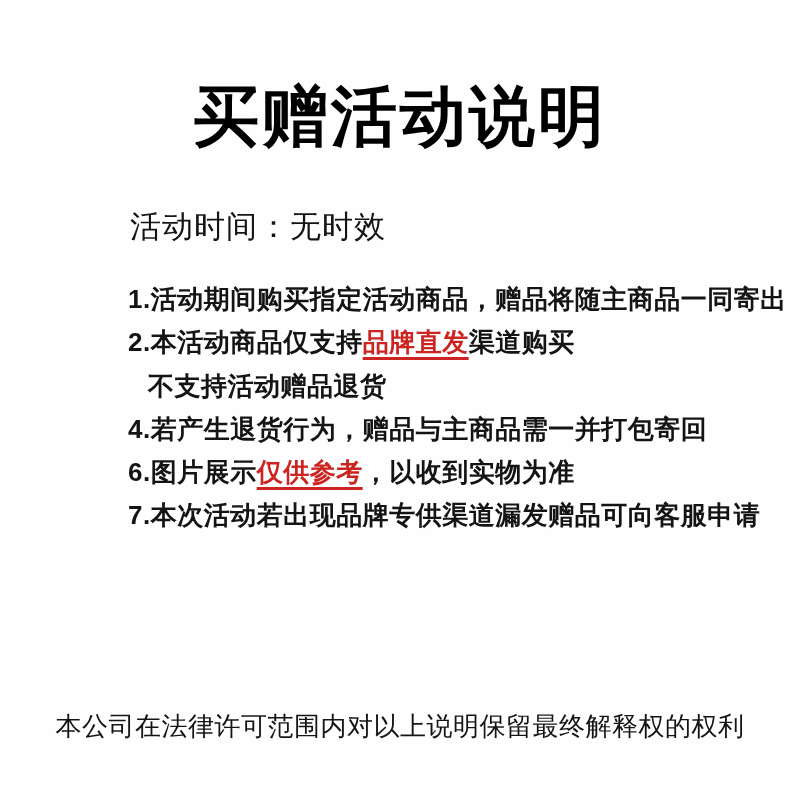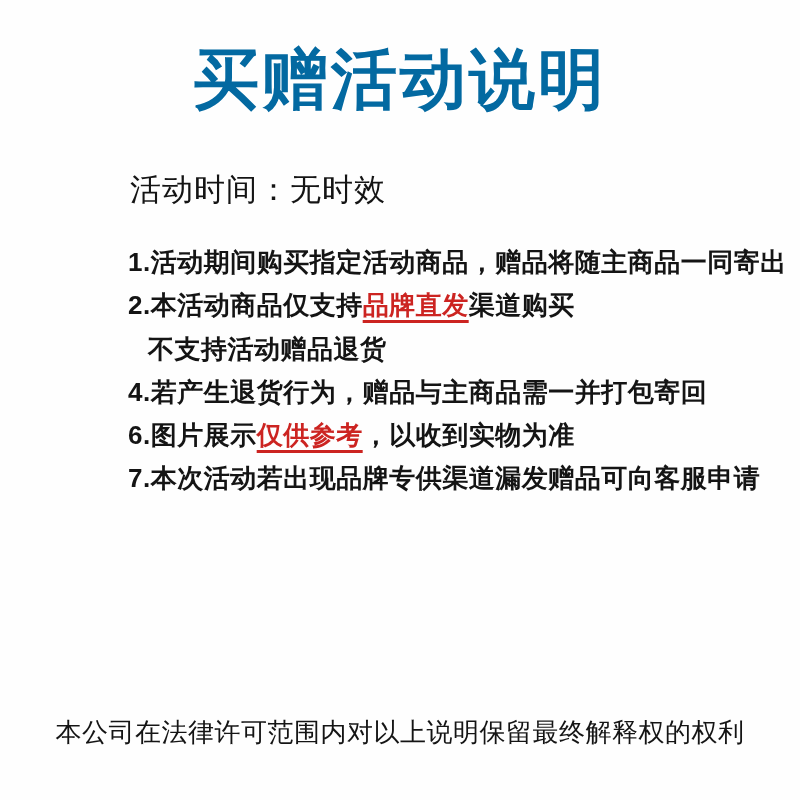--- a/index.html
+++ b/index.html
@@ -12,27 +12,27 @@
     width:800px;
     height:800px;
     margin:0 auto;
     background:#fefefe;
     font-family:"Liberation Sans", sans-serif;
     color:var(--ink);
     overflow:hidden;
   }
   .title{
     margin:0;
-    padding-top:43px;
+    padding-top:80px;
     text-align:center;
     font-size:66px;
     line-height:1.12;
     font-weight:900;
     letter-spacing:3px;
-    color:#0369a1;
+    color:#000000;
   }
   .subtitle{
     margin:52px 16px 0 130px;
     font-size:31px;
     font-weight:500;
     letter-spacing:1px;
   }
   .lines{
     margin:38px 60px 0 128px;
     font-size:26px;
@@ -50,21 +50,21 @@
   .red{
     color:var(--accent);
     font-weight:700;
     text-decoration:underline;
     text-decoration-thickness:3px;
     text-underline-offset:6px;
   }
   .footer{
     position:absolute;
     left:0;
-    bottom:50px;
+    bottom:56px;
     width:100%;
     text-align:center;
     font-size:26px;
     font-weight:400;
     letter-spacing:0.5px;
   }
 </style>
 </head>
 <body>
 

